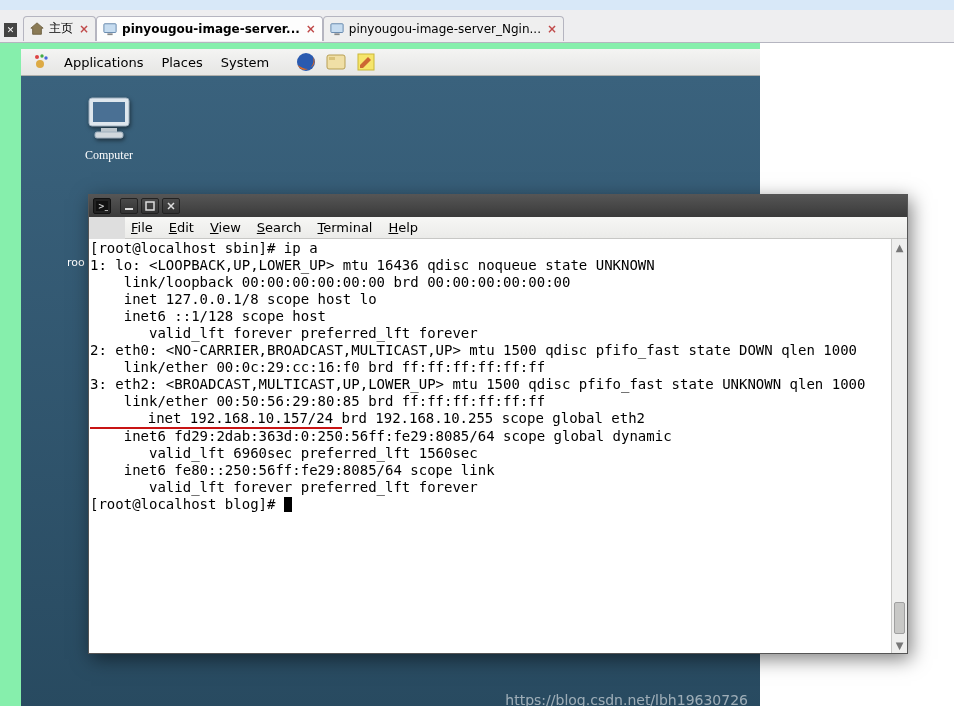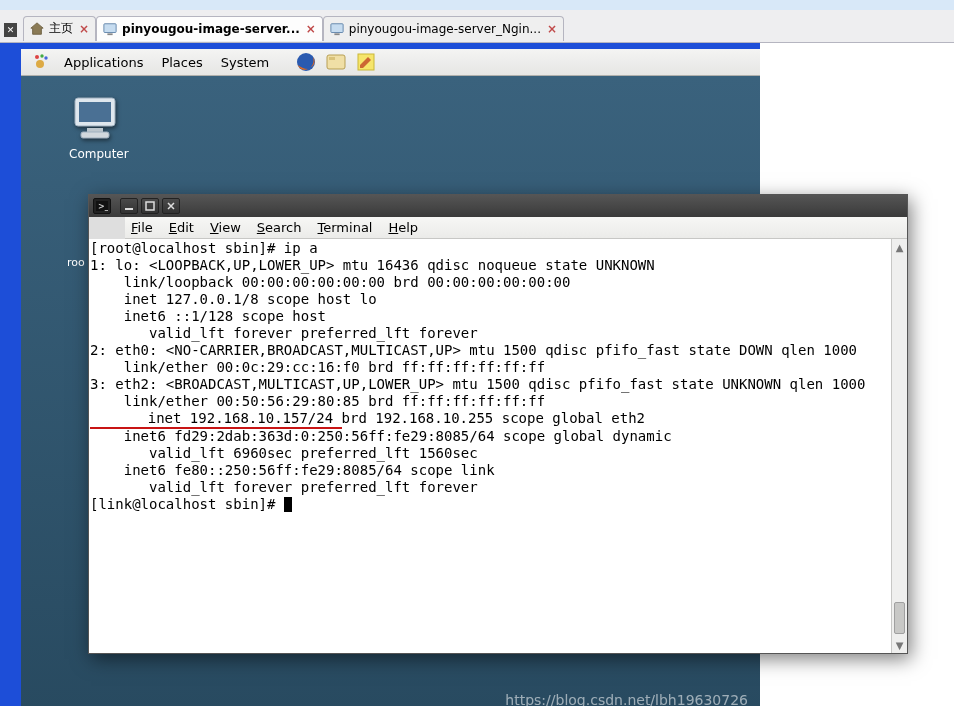--- a/index.html
+++ b/index.html
@@ -3,27 +3,27 @@
   <meta charset="utf-8">
   <style>
     * { box-sizing: border-box; margin: 0; padding: 0; }
     html, body { width: 954px; height: 706px; font-family: "DejaVu Sans", Arial, sans-serif; overflow: hidden; }
     .doc-tabs-row { background: #eeeef0; height: 33px; display: flex; align-items: center; padding-left: 4px; border-bottom: 1px solid #b5b5c0; padding-top: 4px; }
     .close-strip { width: 13px; height: 14px; background: #444; color: #fff; font-size: 9px; display:flex;align-items:center;justify-content:center; cursor:pointer; margin-right:6px; margin-top:3px;}
     .doc-tab { display:flex; align-items:center; height:25px; padding:0 6px 0 6px; border:1px solid #b5b5c0; border-bottom:none; background:#fdfdfd; border-radius:4px 4px 0 0; font-size:12px; cursor:pointer;}
     .doc-tab.inactive { background:#efefef;}
     .doc-tab .icon { margin-right:5px; display:inline-flex;}
     .doc-tab .close { margin-left:6px; color:#c04a4a; font-weight:bold; cursor:pointer; font-size:12px;}
-    .vm-area { position:relative; width:760px; height:663px; background:#1d4ed8; }
+    .vm-area { position:relative; width:760px; height:663px; background:#86efac; }
     .vm-viewport { position:absolute; left:21px; top:6px; right:0; bottom:0; background:#fff; }
     .gnome-panel { height:27px; background:linear-gradient(#f4f4f3,#e6e6e4); border-bottom:1px solid #b0b0ac; display:flex; align-items:center; padding-left:5px; font-size:13px;}
     .gnome-panel .pill { padding:3px 8px; border-radius:4px; margin-right:2px; cursor:pointer;}
     .panel-icon { width:24px;height:24px;display:inline-flex;align-items:center;justify-content:center;margin:0 3px;cursor:pointer;}
     .desktop { position:relative; background:linear-gradient(#3a627d 0%, #284a60 100%); height:636px;}
-    .desktop-icon { position:absolute; top:20px; left:48px; width:80px; text-align:left; color:#fff; font-size:12px; cursor:pointer;}
+    .desktop-icon { position:absolute; top:20px; left:48px; width:80px; text-align:center; color:#fff; font-size:12px; cursor:pointer;font-family:Liberation Serif, serif;}
     .desktop-icon svg{filter:drop-shadow(1px 2px 2px rgba(0,0,0,.5));}
     .tooltip { position:absolute; top:36px; left:255px; background:#faf8dc; border:1px solid #000; padding:3px 9px; font-size:12px; color:#000;}
     .term-window { position:absolute; top:118px; left:67px; width:820px; background:#dedede; border:1px solid #555; box-shadow:3px 5px 18px rgba(0,0,0,.5);}
     .term-titlebar { height:22px; background:linear-gradient(#555,#3a3a3a); display:flex; align-items:center; color:#fff; font-size:12px; font-weight:bold; padding:0 4px;}
     .term-titlebar .tb-icon {width:18px;height:16px;display:inline-flex;align-items:center;justify-content:center;background:#222;border:1px solid #111;border-radius:2px;margin-right:6px;}
     .term-titlebar .title-text {flex:1;text-align:center;}
     .term-titlebar .wbtn {width:18px;height:16px;display:inline-flex;align-items:center;justify-content:center;margin-left:3px;border:1px solid #222;border-radius:2px;background:linear-gradient(#4a4a4a,#333);cursor:pointer;}
     .term-menubar {height:22px;background:linear-gradient(#f7f7f5,#ebebe9);display:flex;align-items:center;padding:0 6px;font-size:13px;border-bottom:1px solid #c7c7c5;margin-left:36px;}
     .term-menubar span{margin-right:16px;cursor:pointer;}
     .term-menubar span u{text-decoration:underline;}
@@ -170,21 +170,21 @@
 <span>       valid_lft forever preferred_lft forever</span>
 <span>2: eth0: &lt;NO-CARRIER,BROADCAST,MULTICAST,UP&gt; mtu 1500 qdisc pfifo_fast state DOWN qlen 1000</span>
 <span>    link/ether 00:0c:29:cc:16:f0 brd ff:ff:ff:ff:ff:ff</span>
 <span>3: eth2: &lt;BROADCAST,MULTICAST,UP,LOWER_UP&gt; mtu 1500 qdisc pfifo_fast state UNKNOWN qlen 1000</span>
 <span>    link/ether 00:50:56:29:80:85 brd ff:ff:ff:ff:ff:ff</span>
 <span class="underline-mark">    inet 192.168.10.157/24 </span><span>brd 192.168.10.255 scope global eth2</span>
 <span>    inet6 fd29:2dab:363d:0:250:56ff:fe29:8085/64 scope global dynamic </span>
 <span>       valid_lft 6960sec preferred_lft 1560sec</span>
 <span>    inet6 fe80::250:56ff:fe29:8085/64 scope link </span>
 <span>       valid_lft forever preferred_lft forever</span>
-<span>[link@localhost sbin]# </span><span class="cursor-block"></span></div>
+<span>[root@localhost blog]# </span><span class="cursor-block"></span></div>
           <div class="term-scroll">
             <div class="arrow" style="top:0">▲</div>
             <div class="thumb"></div>
             <div class="arrow" style="bottom:0">▼</div>
           </div>
         </div>
       </div>
 
       <div class="watermark">https://blog.csdn.net/lbh19630726</div>
     </div>

